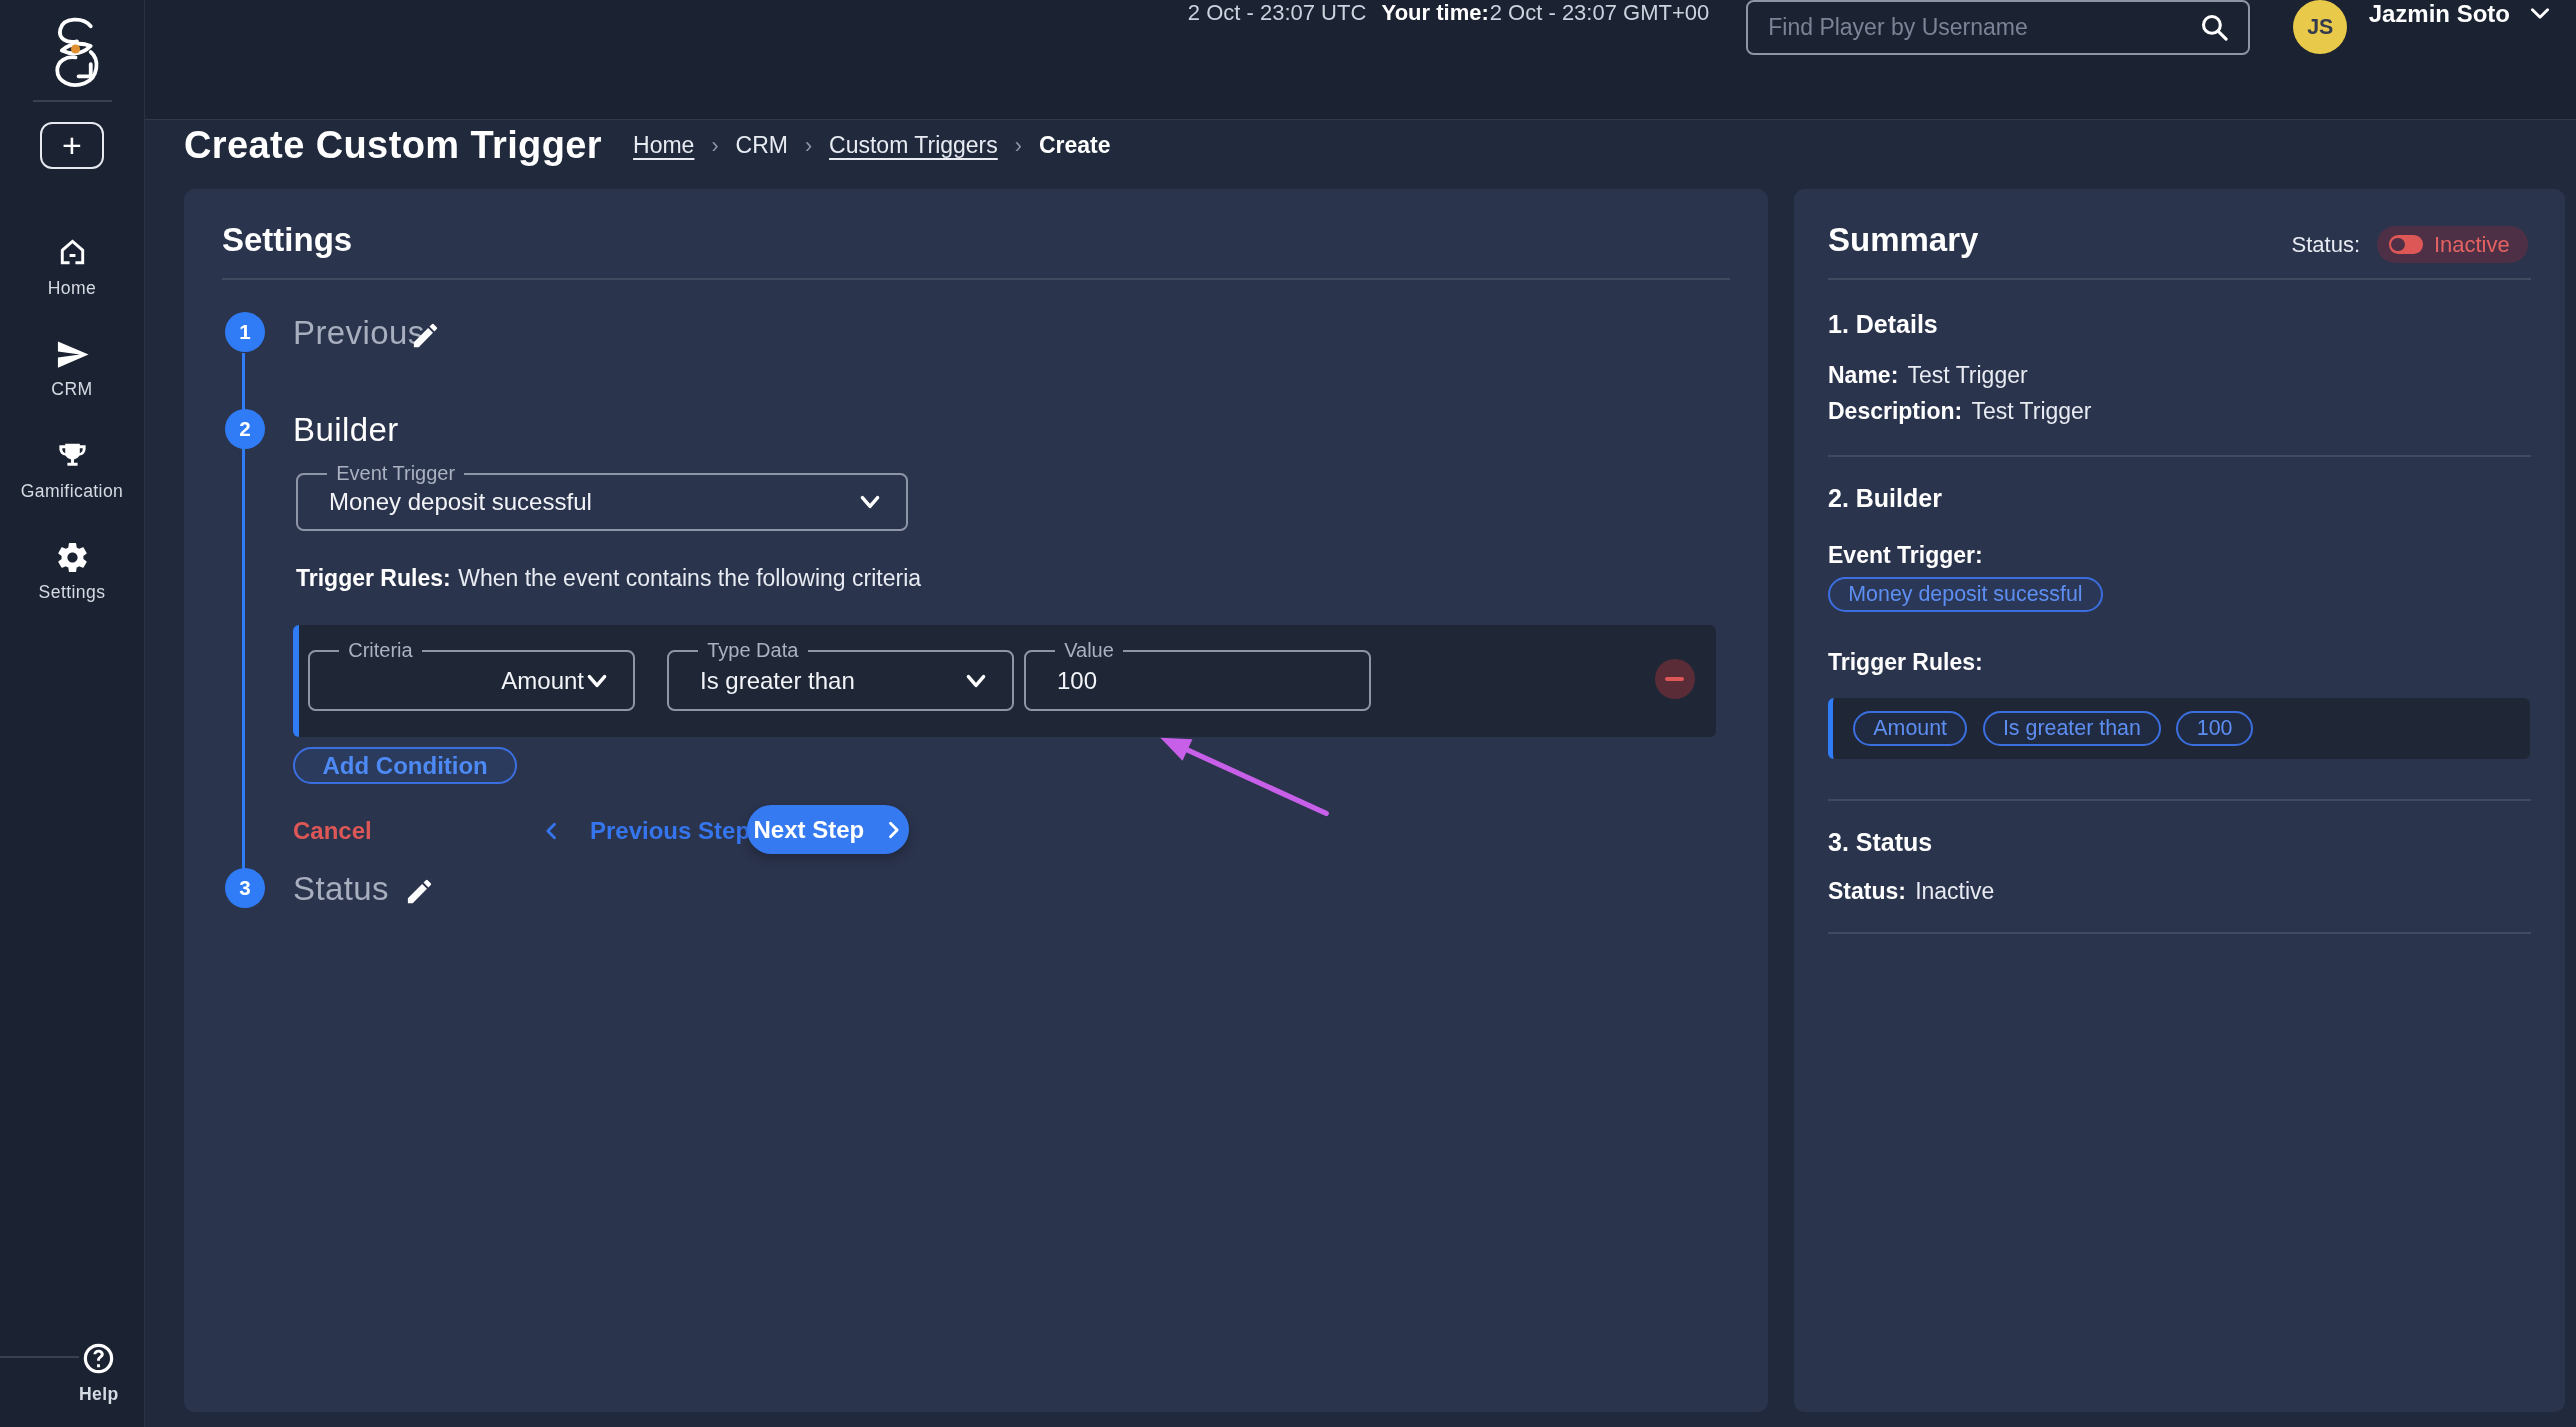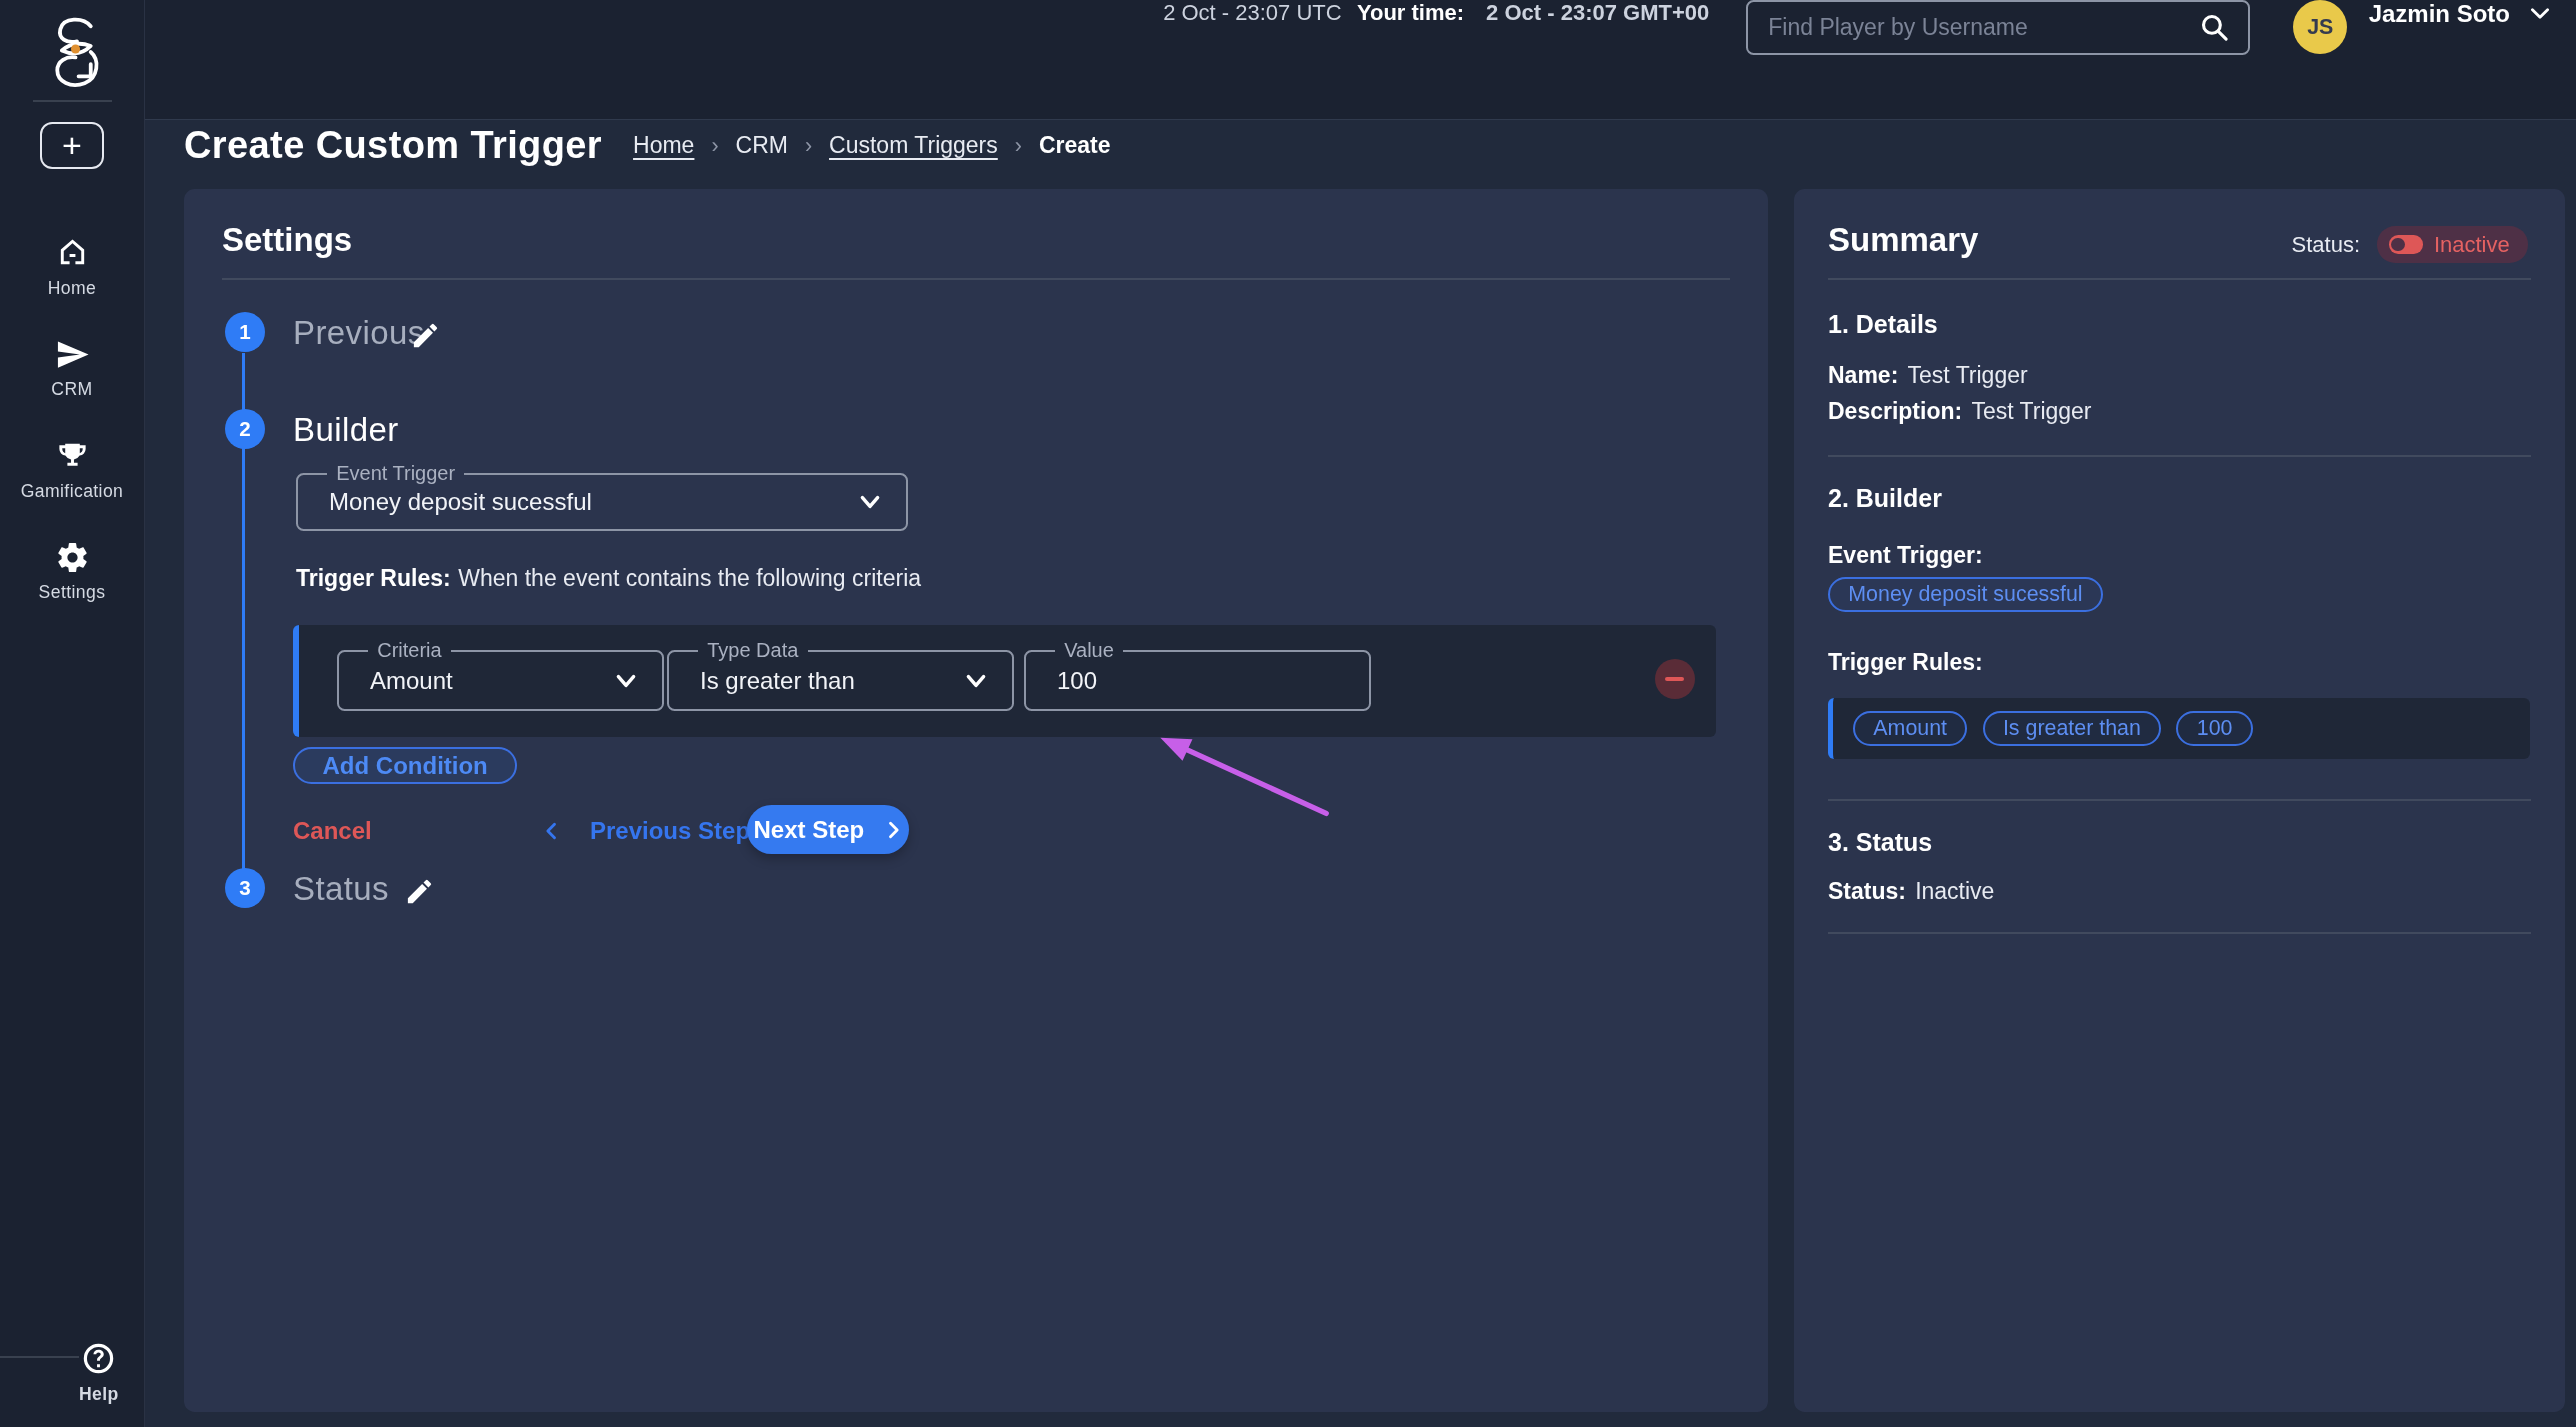--- a/index.html
+++ b/index.html
@@ -32,21 +32,21 @@
   .nav-item{display:flex;flex-direction:column;align-items:center;gap:4.6px;cursor:pointer;}
   .nav-item svg{width:35px;height:35px;}
   .nav-label{font-size:17.6px;color:#d5dae3;letter-spacing:0.4px;}
   .side-bottom{margin-top:auto;margin-bottom:23px;display:flex;flex-direction:row;align-items:center;width:100%;font-weight:bold;}
   .side-bottom .side-div{margin-bottom:43px;}
 
   
   .topbar{position:absolute;left:145px;top:0;right:0;height:120px;background:var(--c-topbar);border-bottom:1.5px solid #303a4d;display:flex;align-items:flex-start;justify-content:flex-end;padding-right:23px;z-index:4;}
   .time-plain{font-size:22px;color:#ccd2de;}
   .time-bold{font-size:22px;font-weight:700;color:#fff;margin-left:15.3px;}
-  .time-plain.local{margin-left:22px;font-weight:bold;}
+  .time-plain.local{margin-left:1px;}
   .search-box{position:relative;margin-left:37px;width:504px;height:55px;border:2.3px solid #8d95a6;border-radius:7.6px;background:transparent;display:flex;align-items:center;}
   .search-box input{flex:1;background:transparent;border:none;outline:none;color:#e8ebf2;font-size:23px;padding:0 20px;}
   .search-box input::placeholder{color:#7b8396;}
   .search-box svg{width:31px;height:31px;margin-right:18.3px;flex:none;}
   .avatar{margin-left:43px;width:54px;height:54px;border-radius:50%;background:var(--c-yellow);color:#343b4f;font-weight:700;font-size:21.4px;display:flex;align-items:center;justify-content:center;cursor:pointer;}
   .user-name{margin-left:21.4px;font-size:24px;font-weight:700;color:#fff;}
   .user-caret{margin-left:17px;width:26px;height:26px;cursor:pointer;}
 
   
   .content{position:absolute;left:145px;top:96px;right:0;bottom:0;background:var(--c-page);}
@@ -78,21 +78,21 @@
   .mui-field .caret{width:26px;height:26px;margin-right:23px;flex:none;}
   .mui-field input{background:transparent;border:none;outline:none;color:#f2f4f8;font-size:24px;padding-left:31px;width:100%;}
 
   .ev-select{left:112px;top:284px;width:612px;height:58px;}
 
   .rules-line{position:absolute;left:112px;top:376px;font-size:23px;color:#e8ebf2;}
   .rules-line b{font-weight:700;color:#fff;margin-right:7.6px;}
 
   .cond-card{position:absolute;left:109px;top:436px;width:1423px;height:112px;background:var(--c-card);border-left:6.9px solid var(--c-blue);border-radius:6.1px;}
   .cond-card .mui-field{height:61px;top:25px;}
-  .f-criteria{left:38px;width:327px;}
+  .f-criteria{left:9px;width:327px;text-align:right;}
   .f-typedata{left:368px;width:347px;}
   .f-value{left:725px;width:347px;}
   .minus-btn{position:absolute;right:21.4px;top:34px;width:40px;height:40px;border-radius:50%;background:#5a2c37;border:none;cursor:pointer;display:flex;align-items:center;justify-content:center;}
   .minus-glyph{width:18.3px;height:3.8px;border-radius:2.3px;background:var(--c-red);}
 
   .add-cond{position:absolute;left:109px;top:558px;height:37px;padding:0 27.5px;border-radius:24px;border:2.3px solid #3b6fe0;background:rgba(47,124,246,.10);color:var(--c-blue-link);font-size:24px;font-weight:700;cursor:pointer;}
   .cancel-link{position:absolute;left:109px;top:628px;font-size:24px;font-weight:700;color:var(--c-red);cursor:pointer;}
   .prev-link{position:absolute;left:358px;top:628px;display:flex;align-items:center;gap:28px;font-size:24px;font-weight:700;color:#3575ee;cursor:pointer;}
   .prev-link svg,.next-btn svg{width:20px;height:20px;}
   .next-btn{position:absolute;left:563px;top:616px;width:162px;height:49px;border-radius:24.5px;border:none;background:#357af0;color:#fff;font-size:24px;font-weight:700;display:flex;align-items:center;justify-content:center;gap:18.3px;cursor:pointer;box-shadow:0 4.6px 10.7px rgba(0,0,0,.25);}

